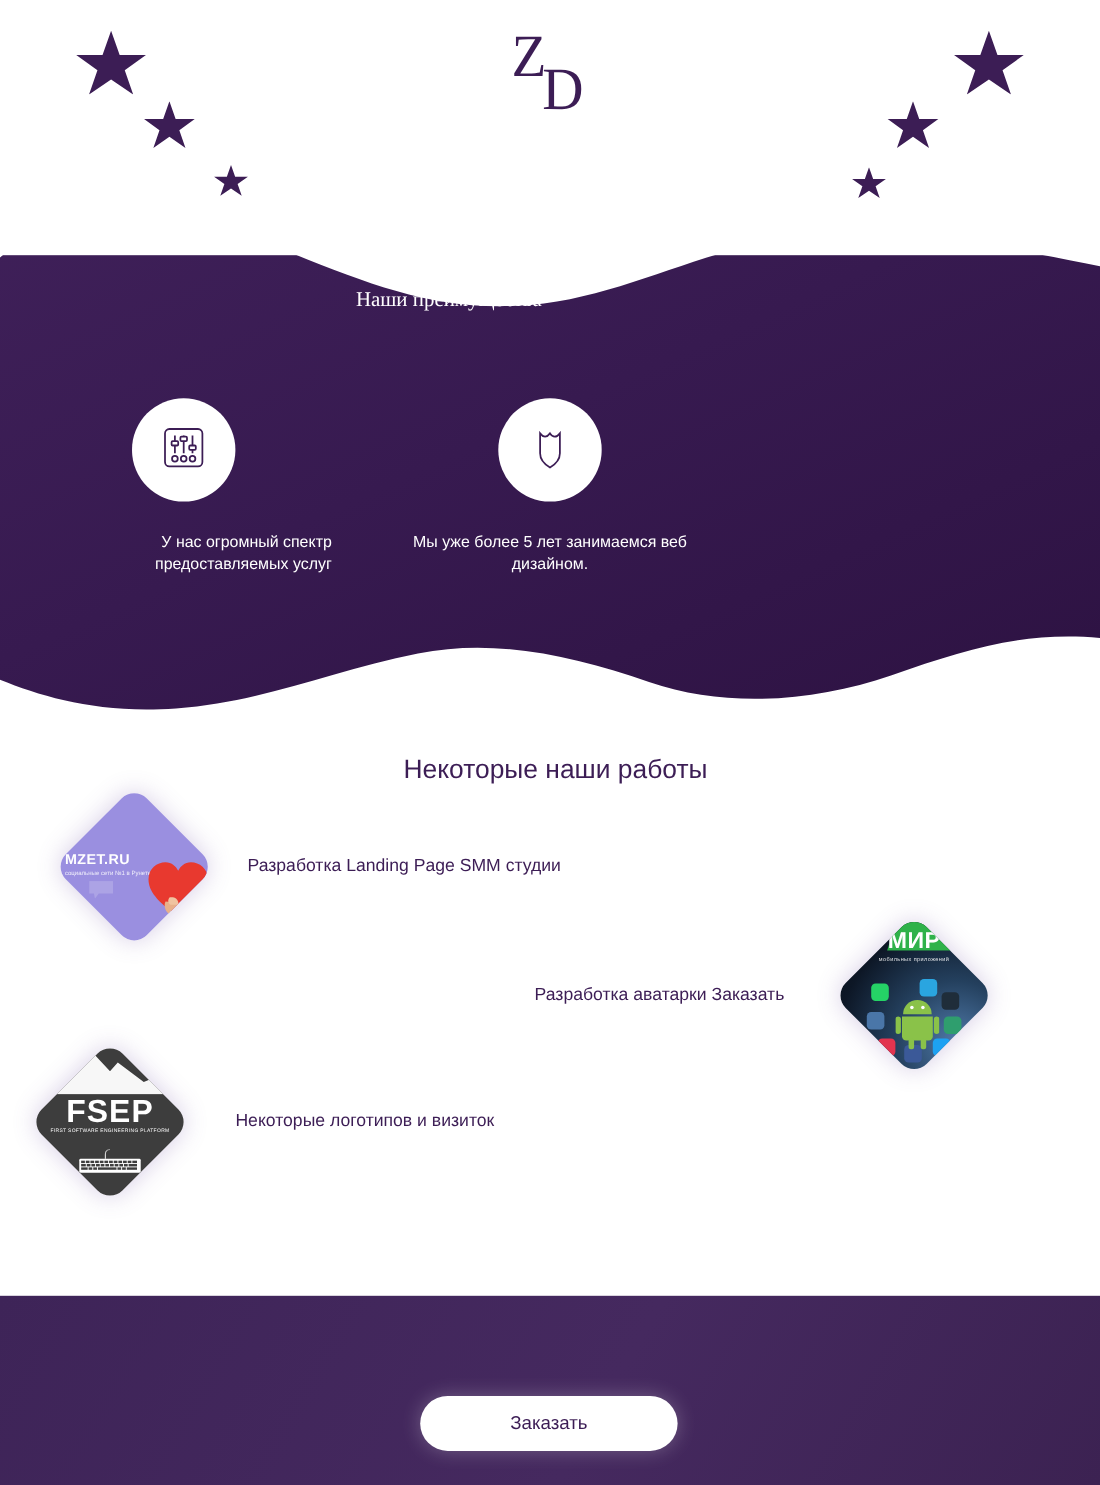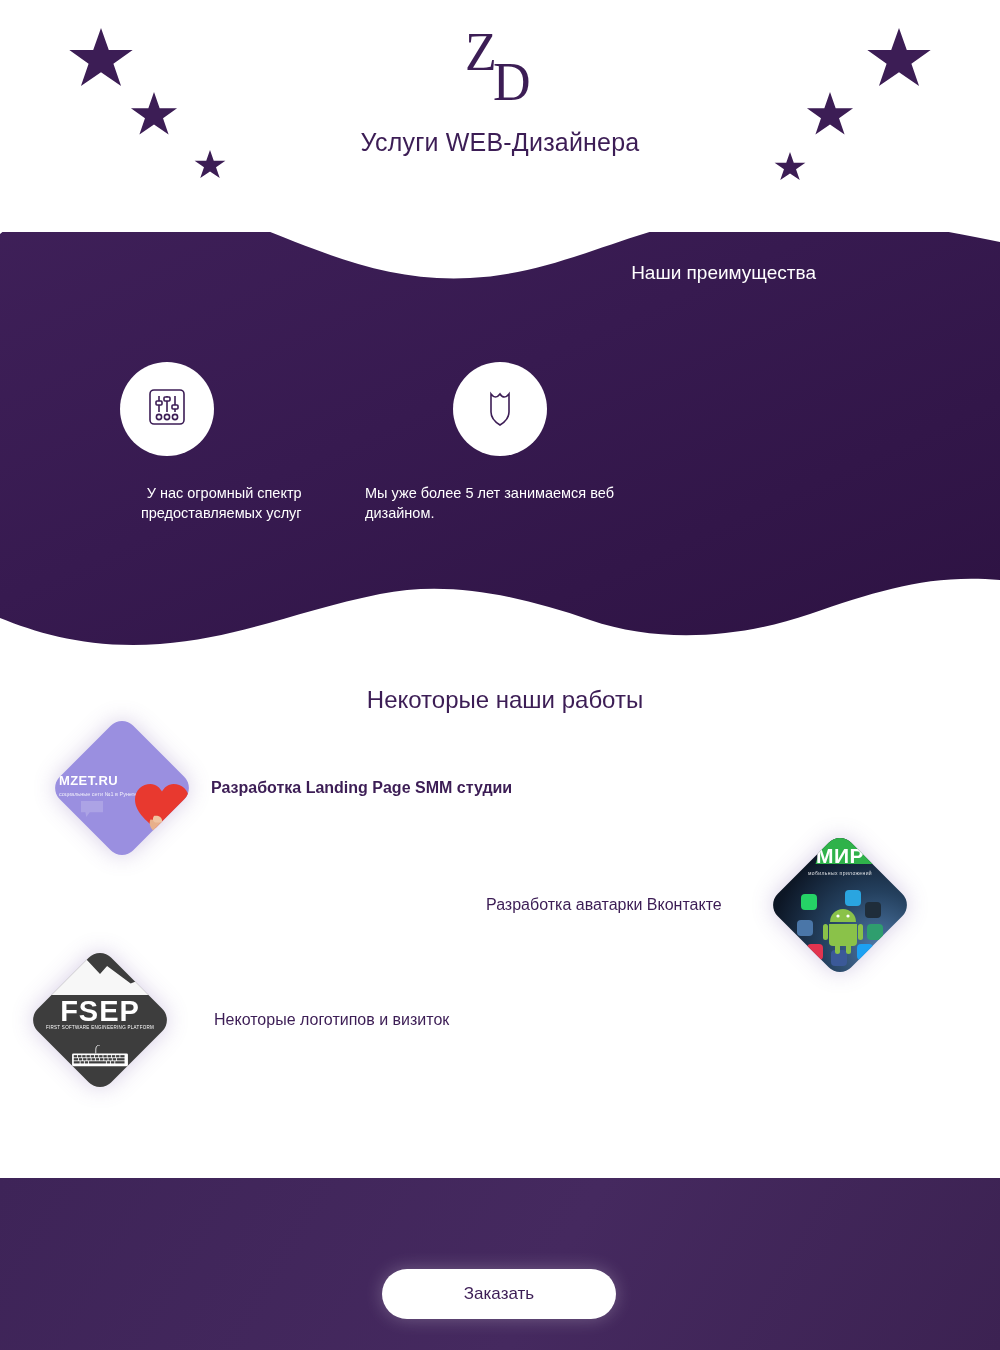--- a/index.html
+++ b/index.html
@@ -100,24 +100,25 @@
     width: 1000px;
     height: 470px;
     z-index: 4;
     pointer-events: none;
   }
   .band-content > * { pointer-events: auto; }
   .band-title {
     position: absolute;
     left: 0; top: 80px;
     width: 816px;
-    text-align: right;
+    text-align: center;
     color: #ffffff;
     font-size: 19px;
     font-weight: 400;
+    font-family: Liberation Serif, serif;
   }
   .features {
     position: absolute;
     left: 0; top: 180px;
     width: 1000px;
     display: flex;
   }
   .feature {
     width: 333.33px;
     display: flex;
@@ -130,21 +131,21 @@
     background: #ffffff;
     display: flex;
     align-items: center;
     justify-content: center;
   }
   .f-text {
     margin-top: 28px;
     color: #ffffff;
     font-size: 14.5px;
     line-height: 1.35;
-    text-align: left;
+    text-align: center;
     max-width: 270px;
   }
   .feature:nth-child(1) .f-text { text-align: right; }
 
   
   .works-title {
     position: absolute;
     left: 5px; top: 686px;
     width: 1000px;
     text-align: center;
@@ -202,21 +203,21 @@
     right: 6px; bottom: 28px;
     width: 58px; height: 54px;
   }
   .mzet-quote {
     position: absolute;
     left: 34px; top: 88px;
     width: 22px; height: 16px;
     background: rgba(255,255,255,0.18);
     clip-path: polygon(0 0, 100% 0, 100% 70%, 40% 70%, 24% 100%, 20% 70%, 0 70%);
   }
-  .w1-label { margin-left: 37px; font-weight: bold; }
+  .w1-label { margin-left: 51px; }
 
   
   .w2 { left: 486px; top: 845px; width: 480px; height: 120px; }
   .w2 .thumb-inner {
     background: radial-gradient(circle at 75% 78%, #4f79a8 0%, #24405e 34%, #0d1726 66%, #060a12 100%);
   }
   .mir-band {
     position: absolute;
     left: 56px; top: 0;
     width: 64px; height: 34px;
@@ -327,21 +328,20 @@
     <div class="star s5"></div>
     <div class="star s6"></div>
 
     <div class="logo">
       <div class="logo-mark">
         <span class="logo-z">Z</span>
         <span class="logo-d">D</span>
       </div>
     </div>
 
-    <div class="hero-title">Услуги WEB-Дизайнера</div>
   </div>
 
   <div class="band">
     <svg viewBox="0 0 1000 470" preserveAspectRatio="none" xmlns="http://www.w3.org/2000/svg">
       <defs>
         <linearGradient id="bandGrad" x1="0" y1="0" x2="1" y2="1">
           <stop offset="0%" stop-color="#3f2059"></stop>
           <stop offset="45%" stop-color="#371a50"></stop>
           <stop offset="100%" stop-color="#2d1242"></stop>
         </linearGradient>
@@ -412,21 +412,21 @@
           <path d="M30,54 C10,40 2,30 2,19 C2,9 10,3 18,3 C24,3 28,7 30,11 C32,7 36,3 42,3 C50,3 58,9 58,19 C58,30 50,40 30,54 Z" fill="#e8392f"></path>
           <path d="M18,40 C16,44 18,50 22,52 L34,52 C36,48 32,42 28,41 Z" fill="#e8b08a"></path>
           <path d="M22,36 C20,38 20,42 23,43 L30,43 C31,40 28,36 25,36 Z" fill="#f0c3a0"></path>
         </svg>
       </div>
     </div>
     <div class="work-label w1-label">Разработка Landing Page SMM студии</div>
   </div>
 
   <div class="work w2">
-    <div class="work-label w2-label">Разработка аватарки Вконтакте</div>
+    <div class="work-label w2-label">Разработка аватарки Заказать</div>
     <div class="thumb">
       <div class="thumb-inner">
         <div class="mir-band"></div>
         <div class="mir-title">МИР</div>
         <div class="mir-sub">мобильных приложений</div>
         <div class="mir-apps">
           <div class="app" style="left:4px;  top:6px;  background:#25d366;"></div>
           <div class="app" style="left:48px; top:2px;  background:#2aa5e0;"></div>
           <div class="app" style="left:68px; top:14px; background:#1f2d3a;"></div>
           <div class="app" style="left:0px;  top:32px; background:#4a76a8;"></div>

